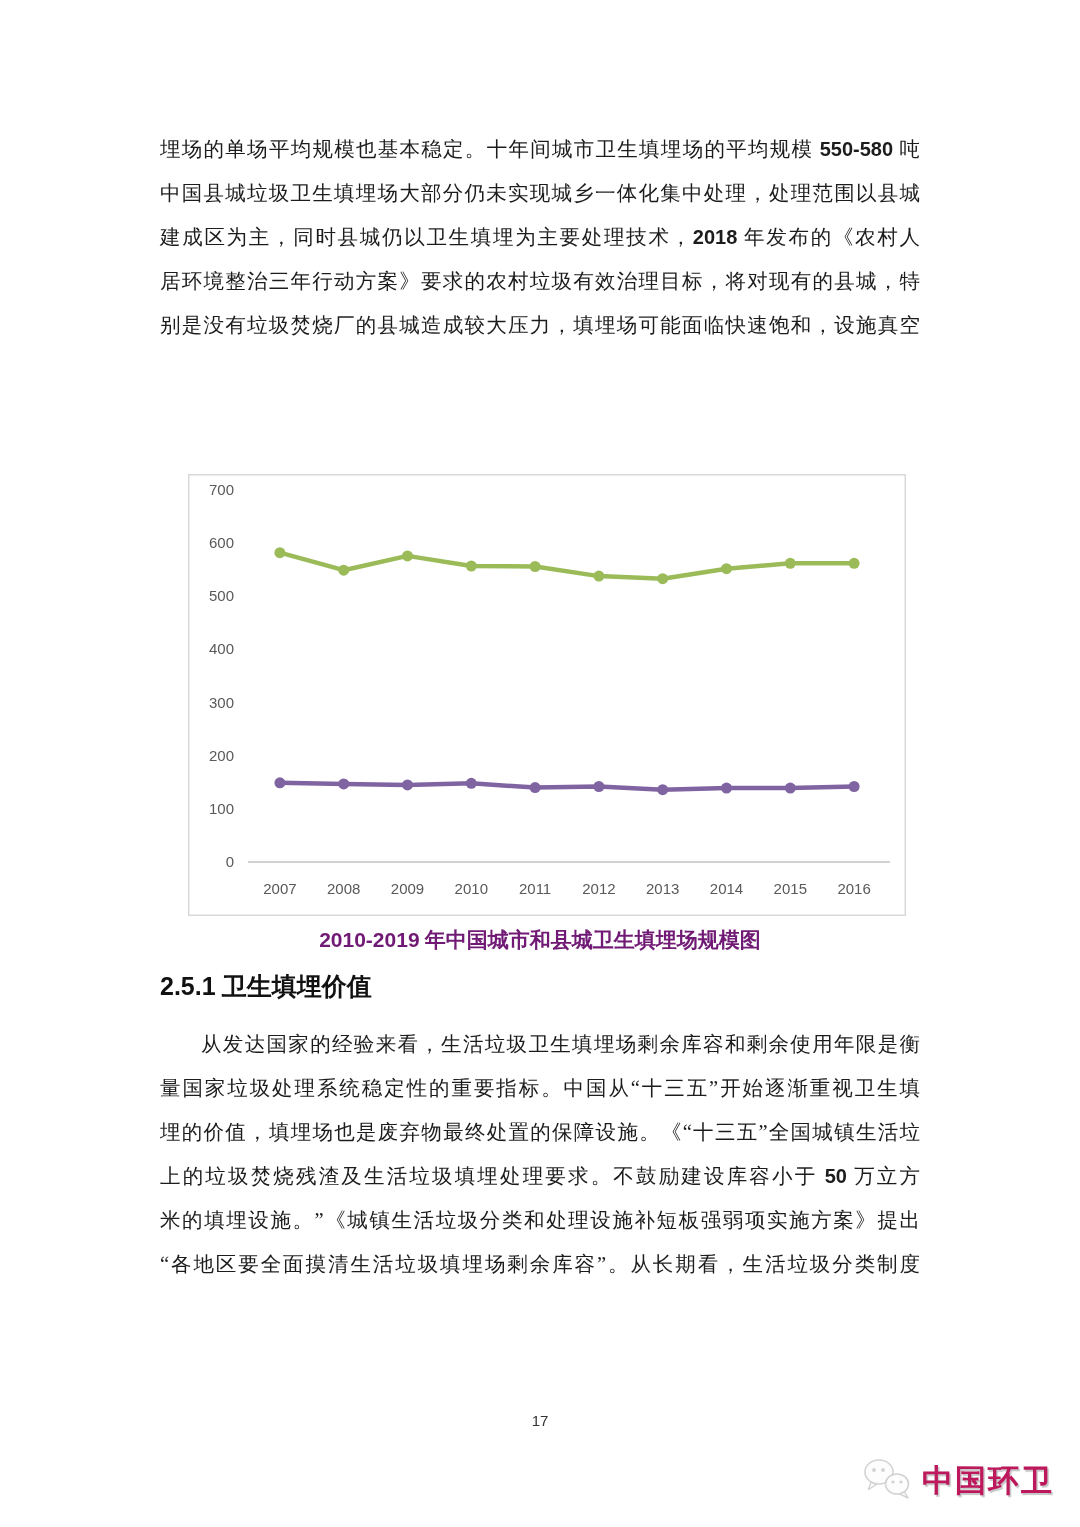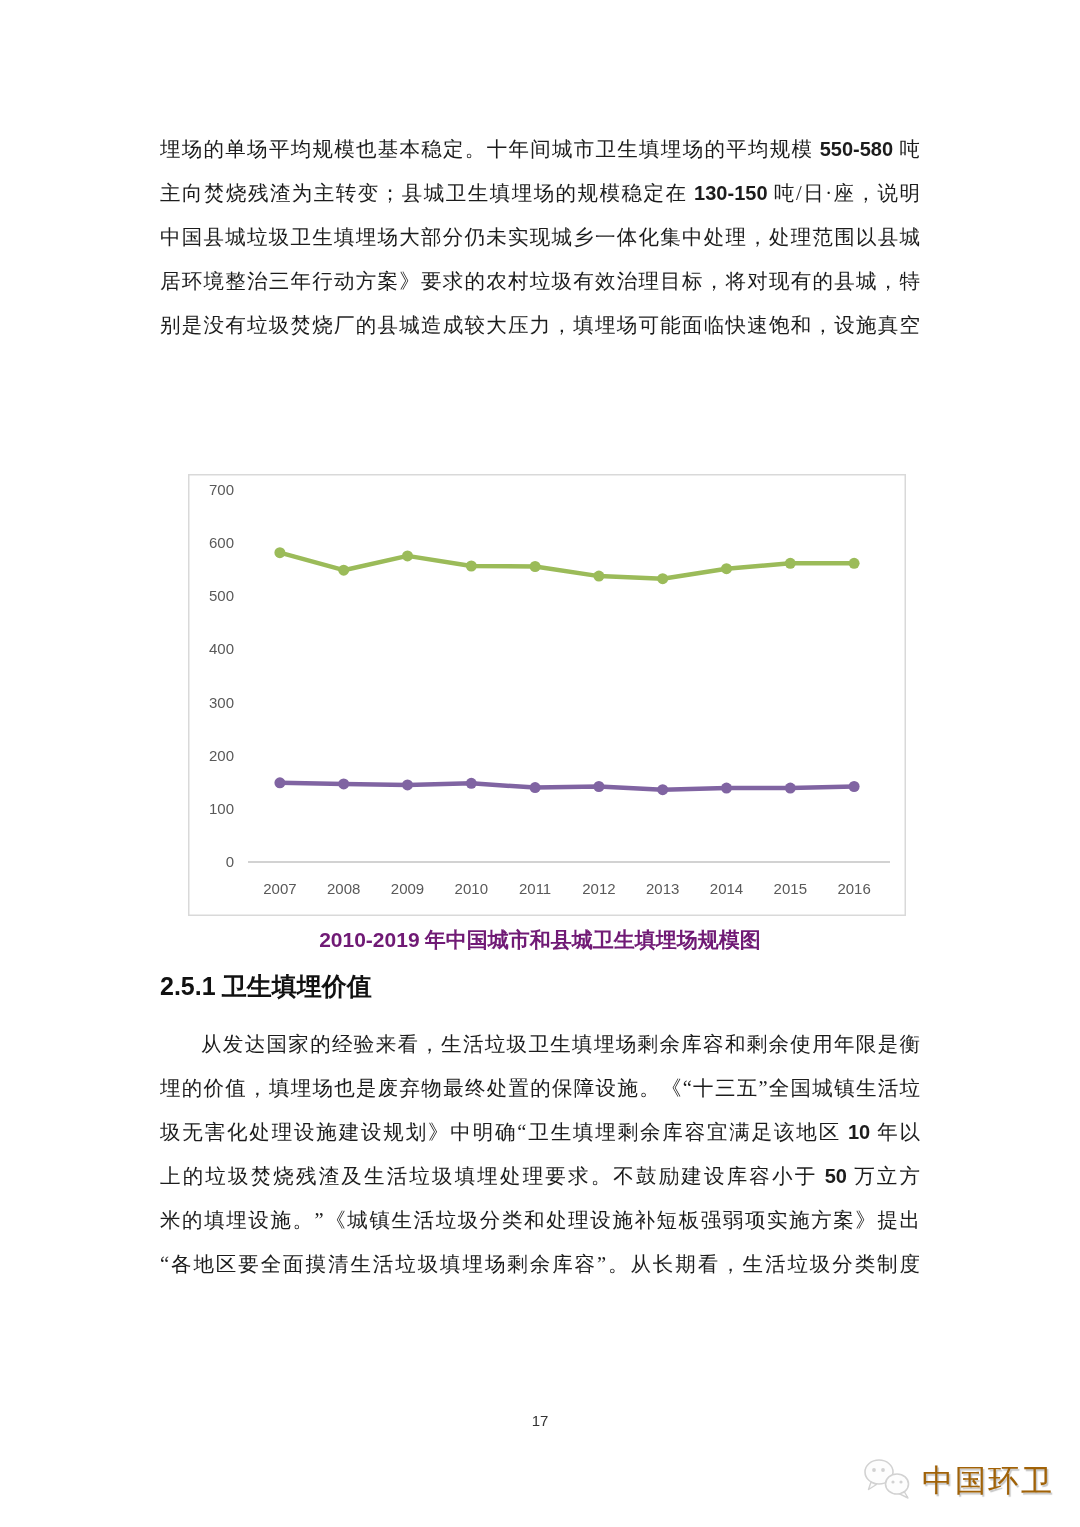--- a/index.html
+++ b/index.html
@@ -32,31 +32,31 @@
   #section-heading .h-num{font-family:"Liberation Sans",sans-serif;font-weight:700;margin-top:29px;}
   #page-number{
     position:absolute;left:0;top:1412px;width:1080px;text-align:center;
     font-family:"Liberation Sans",sans-serif;font-size:15px;color:#333;
   }
   #watermark{
     position:absolute;right:26px;top:1458px;display:flex;align-items:center;gap:8px;
   }
   #watermark .wm-text{
     font-family:"Liberation Sans",sans-serif;font-size:31px;letter-spacing:2px;
-    color:#a16207;text-shadow:1.5px 1.5px 1px #c6c6c6, -0.5px -0.5px 0 #efefef;
-    font-weight:400;
+    color:#be185d;text-shadow:1.5px 1.5px 1px #c6c6c6, -0.5px -0.5px 0 #efefef;
+    font-weight:700;
   }
 </style>
 </head>
 <body>
 
 <div class="textblock" id="para1">
     <div class="tline"><span>埋场的单场平均规模也基本稳定。十年间城市卫生填埋场的平均规模 </span><span class="seg-b">550-580</span><span> 吨</span></div>
-    <div class="tline"><span>主向焚烧残渣为主转变；县城卫生填埋场的规模稳定在 </span><span class="seg-b">130-150</span><span> 吨/日·座，说明</span></div>
     <div class="tline"><span>中国县城垃圾卫生填埋场大部分仍未实现城乡一体化集中处理，处理范围以县城</span></div>
+    <div class="tline"><span>建成区为主，同时县城仍以卫生填埋为主要处理技术，</span><span class="seg-b">2018</span><span> 年发布的《农村人</span></div>
     <div class="tline"><span>居环境整治三年行动方案》要求的农村垃圾有效治理目标，将对现有的县城，特</span></div>
     <div class="tline"><span>别是没有垃圾焚烧厂的县城造成较大压力，填埋场可能面临快速饱和，设施真空</span></div>
   </div>
 
 <div id="chart-wrap">
   <svg id="chart-svg" width="718" height="442" viewBox="0 0 718 442" xmlns="http://www.w3.org/2000/svg">
       <rect x="0.75" y="0.75" width="716.5" height="440.5" fill="#ffffff" stroke="#d9d9d9" stroke-width="1.5"></rect>
       <text x="46" y="393" text-anchor="end" fill="#595959">0</text>
       <text x="46" y="339.85714285714283" text-anchor="end" fill="#595959">100</text>
       <text x="46" y="286.7142857142857" text-anchor="end" fill="#595959">200</text>
@@ -100,22 +100,22 @@
       <circle cx="666.1" cy="312.5" r="5.5" fill="#8064a2"></circle>
     </svg>
 </div>
 
 <div id="chart-caption"><span class="seg-b">2010-2019</span><span> 年中国城市和县城卫生填埋场规模图</span></div>
 
 <div id="section-heading"><span class="h-num">2.5.1</span><span> 卫生填埋价值</span></div>
 
 <div class="textblock" id="para2">
     <div class="tline ind"><span>从发达国家的经验来看，生活垃圾卫生填埋场剩余库容和剩余使用年限是衡</span></div>
+    <div class="tline"><span>量国家垃圾处理系统稳定性的重要指标。中国从“十三五”开始逐渐重视卫生填</span></div>
     <div class="tline"><span>埋的价值，填埋场也是废弃物最终处置的保障设施。《“十三五”全国城镇生活垃</span></div>
-    <div class="tline"><span>圾无害化处理设施建设规划》中明确“卫生填埋剩余库容宜满足该地区 </span><span class="seg-b">10</span><span> 年以</span></div>
     <div class="tline"><span>上的垃圾焚烧残渣及生活垃圾填埋处理要求。不鼓励建设库容小于 </span><span class="seg-b">50</span><span> 万立方</span></div>
     <div class="tline"><span>米的填埋设施。”《城镇生活垃圾分类和处理设施补短板强弱项实施方案》提出</span></div>
     <div class="tline"><span>“各地区要全面摸清生活垃圾填埋场剩余库容”。从长期看，生活垃圾分类制度</span></div>
   </div>
 
 <div id="page-number">17</div>
 
 <div id="watermark">
   <span>
     <svg width="52" height="42" viewBox="0 0 52 42" xmlns="http://www.w3.org/2000/svg">

